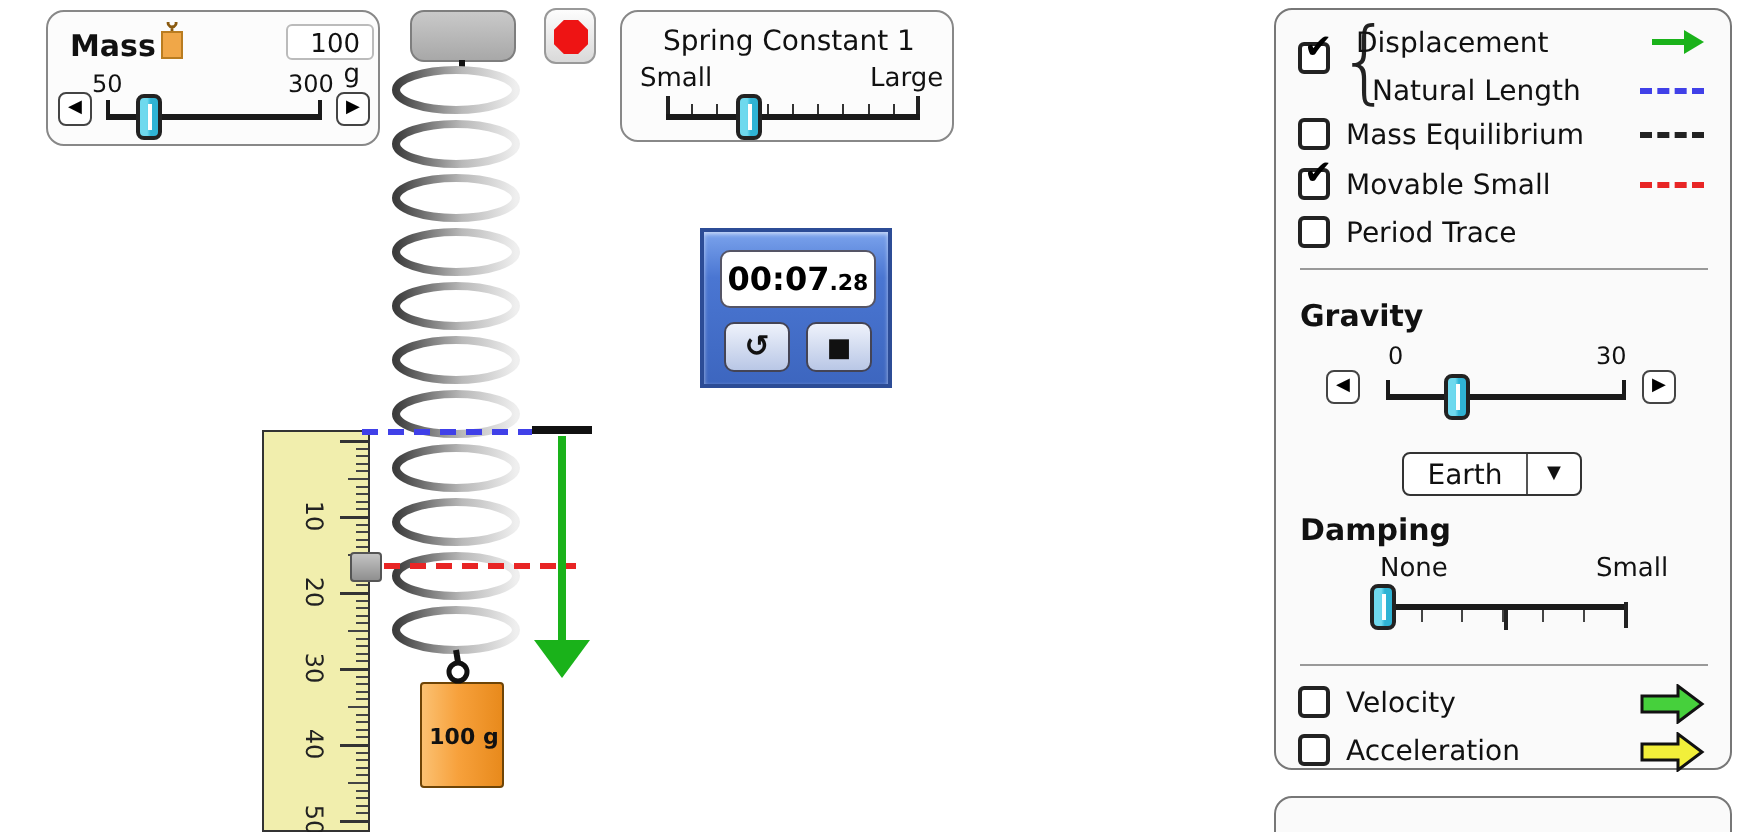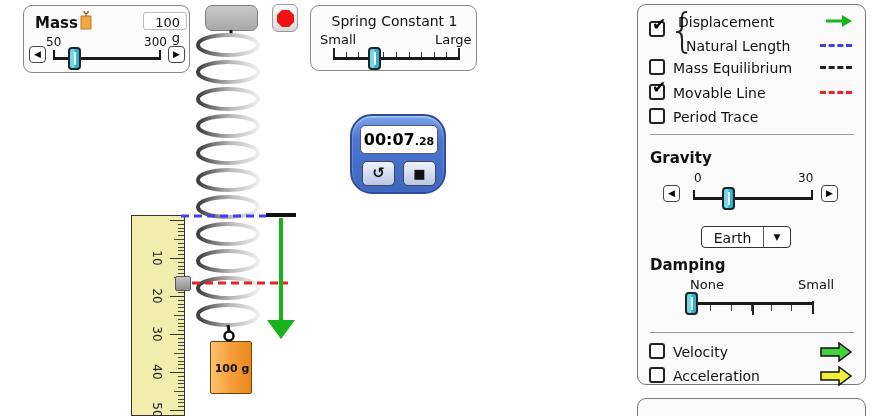--- a/index.html
+++ b/index.html
@@ -68,21 +68,21 @@
     background:repeating-linear-gradient(to bottom,#444 0 1px, transparent 1px 19px); }
   .ruler .t-major { position:absolute; right:0; top:4px; width:14px; height:194px;
     background:repeating-linear-gradient(to bottom,#333 0 1.3px, transparent 1.3px 38px); }
   .ruler .num {
     position:absolute; left:10px; width:30px; height:14px; text-align:center;
     font-size:12px; color:#222; transform:rotate(90deg);
   }
   .timer {
     position:absolute; left:350px; top:114px; width:96px; height:80px;
     background:linear-gradient(to bottom,#7ba3ec,#4a76d2 30%,#3d66bf);
-    border:2px solid #2c4c96; border-radius:22px;
+    border:2px solid #2c4c96; border-radius:0;
     box-shadow:inset 0 1px 2px rgba(255,255,255,.6);
   }
   .timer-display {
     position:absolute; left:8px; top:9px; width:78px; height:29px; background:#fff;
     border:1px solid #556; border-radius:5px; text-align:center; color:#000;
     font-weight:bold; padding-top:4px;
   }
   .timer-btn {
     position:absolute; top:45px; width:33px; height:25px;
     background:linear-gradient(to bottom,#eef2fb,#b9c7e6);
@@ -229,21 +229,21 @@
     <div class="checkbox" style="left:11px;top:54px;"></div>
     <div class="abs row-label" style="left:35px;top:55px;">
       <span>Mass Equilibrium</span>
     </div>
     <div class="dash-ind dash-black" style="right:13px;top:61px;"></div>
 
     <div class="checkbox" style="left:11px;top:79px;">
       <span class="chk">✔</span>
     </div>
     <div class="abs row-label" style="left:35px;top:80px;">
-      <span>Movable Line</span>
+      <span>Movable Small</span>
     </div>
     <div class="dash-ind dash-red" style="right:13px;top:86px;"></div>
 
     <div class="checkbox" style="left:11px;top:103px;"></div>
     <div class="abs row-label" style="left:35px;top:104px;">
       <span>Period Trace</span>
     </div>
 
     <div class="divider" style="left:12px;top:129px;width:204px;"></div>
 

